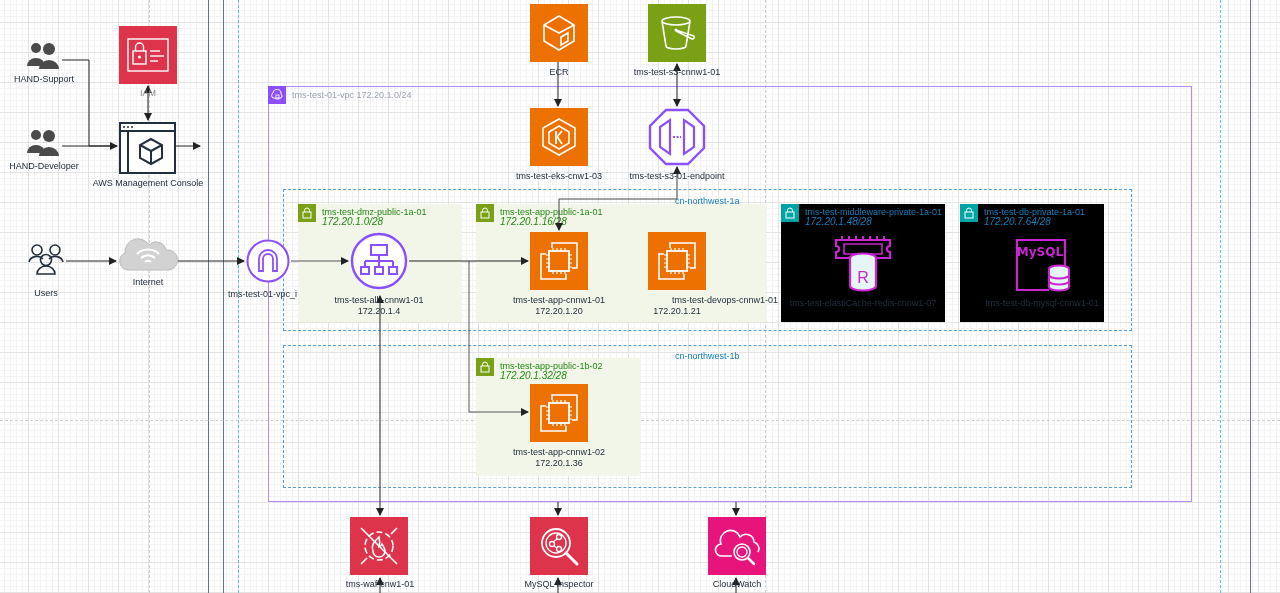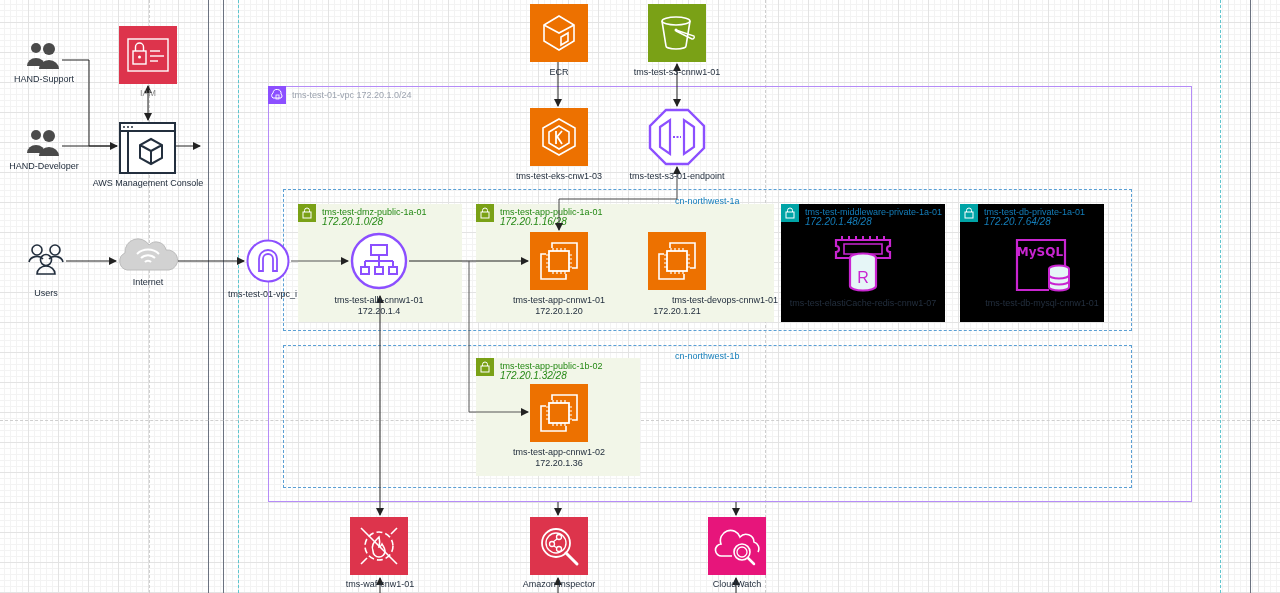--- a/index.html
+++ b/index.html
@@ -63,21 +63,21 @@
 <div class="subnet pub" style="left:298px;top:204px;width:164px;height:118px;">
   <div class="lock">
       <svg width="10" height="12" viewBox="0 0 10 12">
         <rect x="1" y="5" width="8" height="6" fill="none" stroke="#fff" stroke-width="1"></rect>
         <path d="M2.5 5 V3.5 a2.5 2.5 0 0 1 5 0 V5" fill="none" stroke="#fff" stroke-width="1"></path>
       </svg>
     </div>
   <div class="sname">tms-test-dmz-public-1a-01</div>
   <div class="scidr">172.20.1.0/28</div>
 </div>
-<div class="subnet pub" style="left:476px;top:204px;width:290px;height:118px;padding-left:8px;">
+<div class="subnet pub" style="left:476px;top:204px;width:290px;height:118px;">
   <div class="lock">
       <svg width="10" height="12" viewBox="0 0 10 12">
         <rect x="1" y="5" width="8" height="6" fill="none" stroke="#fff" stroke-width="1"></rect>
         <path d="M2.5 5 V3.5 a2.5 2.5 0 0 1 5 0 V5" fill="none" stroke="#fff" stroke-width="1"></path>
       </svg>
     </div>
   <div class="sname">tms-test-app-public-1a-01</div>
   <div class="scidr">172.20.1.16/28</div>
 </div>
 <div class="subnet priv" style="left:781px;top:204px;width:164px;height:118px;">
@@ -370,21 +370,21 @@
   <svg width="44" height="44" viewBox="0 0 44 44">
       <circle cx="19" cy="19" r="14" fill="none" stroke="#fff" stroke-width="1.8"></circle>
       <circle cx="19" cy="19" r="10" fill="none" stroke="#fff" stroke-width="1.4"></circle>
       <circle cx="22" cy="13" r="2.5" fill="none" stroke="#fff" stroke-width="1.3"></circle>
       <circle cx="15" cy="20" r="2.5" fill="none" stroke="#fff" stroke-width="1.3"></circle>
       <circle cx="22" cy="25" r="2.5" fill="none" stroke="#fff" stroke-width="1.3"></circle>
       <path d="M20 15 L16 18 M17 22 L20 24" stroke="#fff" stroke-width="1.2"></path>
       <path d="M29 29 L40 40" stroke="#fff" stroke-width="3" stroke-linecap="round"></path>
     </svg>
 </div>
-<div class="lbl" style="left:509px;top:579px;width:100px;">Amazon Inspector</div>
+<div class="lbl" style="left:509px;top:579px;width:100px;">MySQL Inspector</div>
 
 <div class="icon-sq" style="left:708px;top:517px;background:#e7157b;">
   <svg width="46" height="40" viewBox="0 0 46 40">
       <path d="M18 30 H8 a6 6 0 0 1 -1 -12 a10 10 0 0 1 19 -7 a8 8 0 0 1 14 5 a7 7 0 0 1 4 10" fill="none" stroke="#fff" stroke-width="1.6"></path>
       <circle cx="28" cy="26" r="8" fill="#e7157b" stroke="#fff" stroke-width="1.6"></circle>
       <circle cx="28" cy="26" r="5" fill="none" stroke="#fff" stroke-width="1.3"></circle>
       <path d="M34 32 L40 38" stroke="#fff" stroke-width="2.5" stroke-linecap="round"></path>
     </svg>
 </div>
 <div class="lbl" style="left:687px;top:579px;width:100px;">CloudWatch</div>

